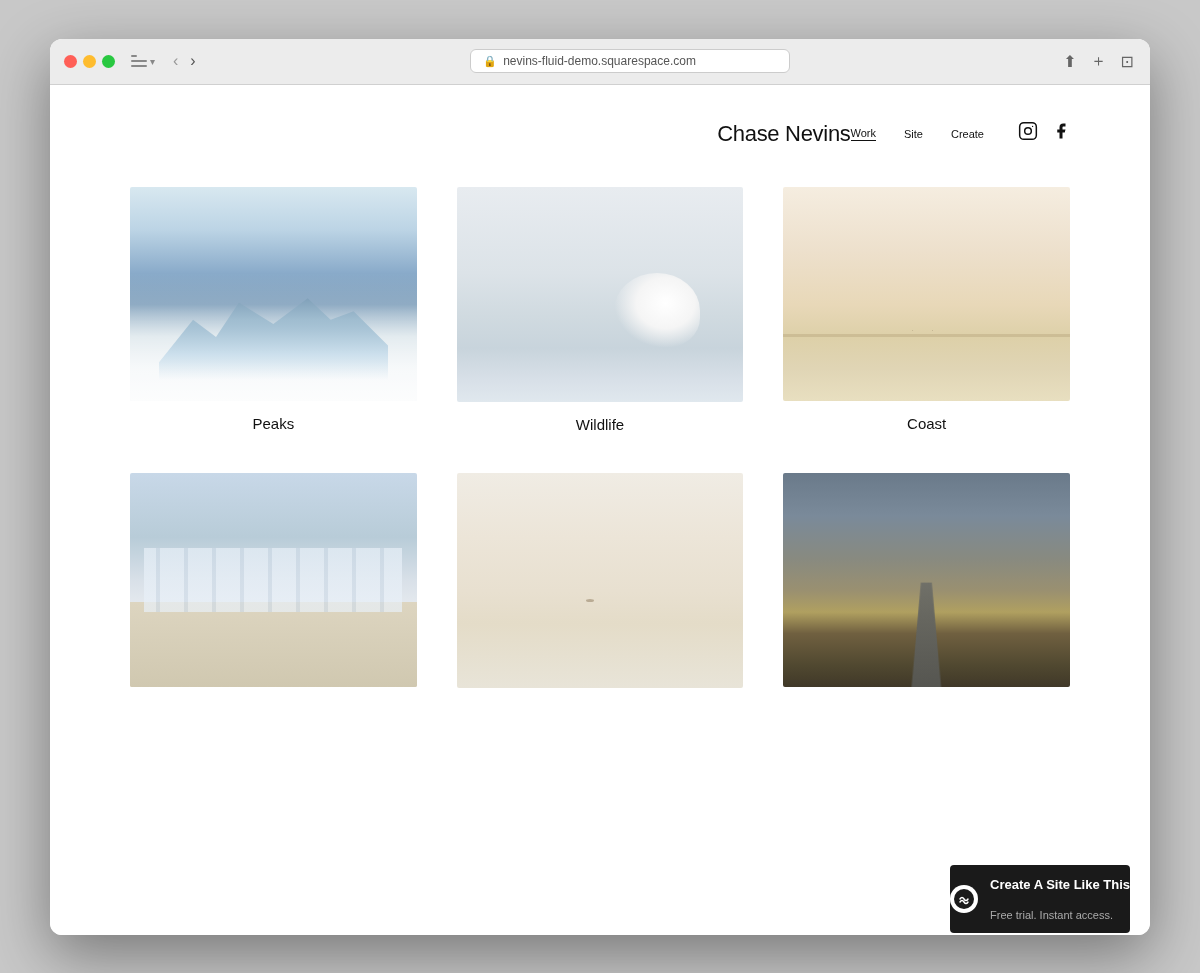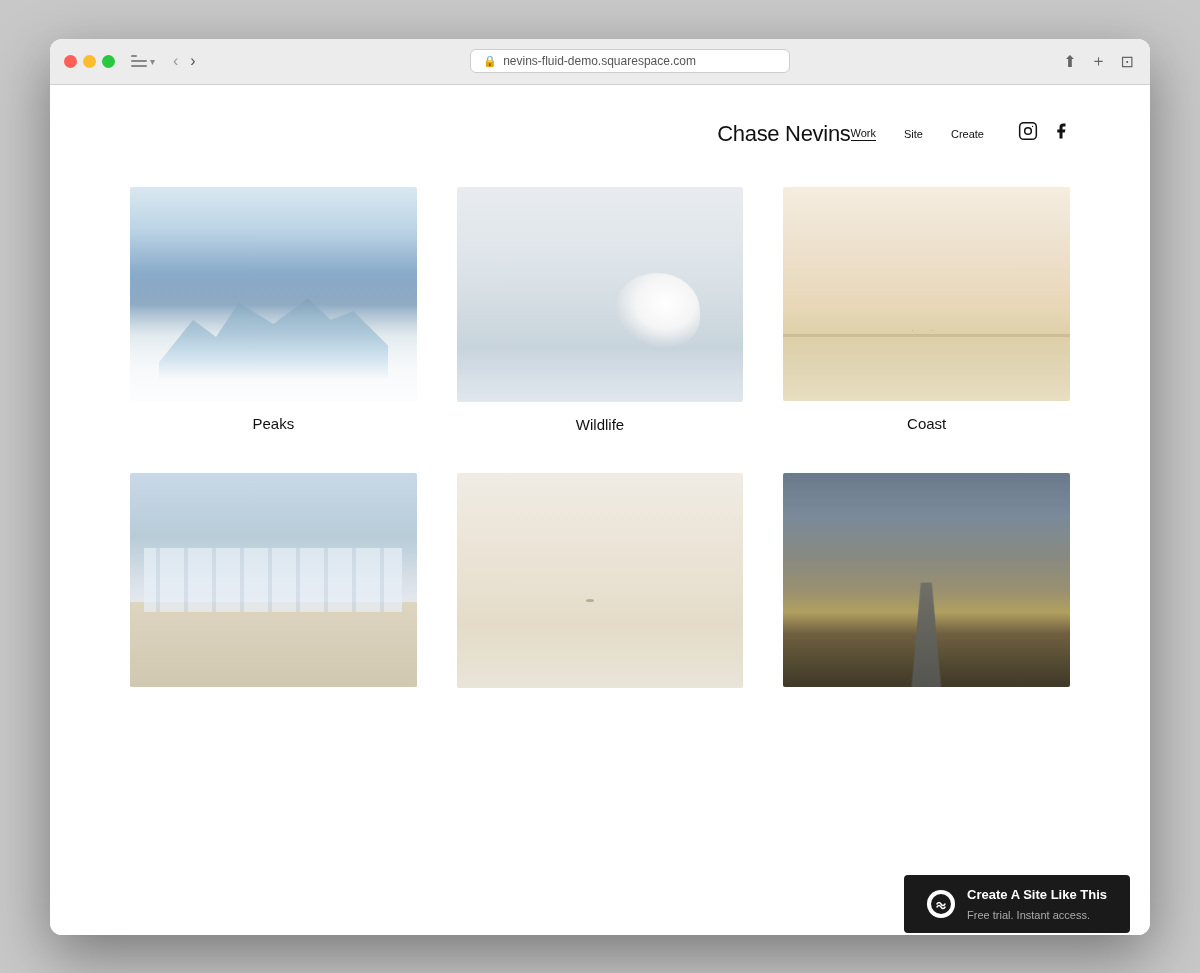--- a/index.html
+++ b/index.html
@@ -341,21 +341,21 @@
       font-weight: 400;
     }
 
     
     .ss-badge {
       position: fixed;
       bottom: 40px;
       right: 70px;
       background: #1a1a1a;
       color: #fff;
-      padding: 12px 23px;
+      padding: 12px 0;
       border-radius: 4px;
       display: flex;
       align-items: center;
       gap: 12px;
       font-size: 13px;
       z-index: 100;
     }
 
     .ss-badge-logo {
       width: 28px;
@@ -370,21 +370,21 @@
 
     .ss-badge-text-main {
       font-size: 13px;
       font-weight: 600;
       color: #fff;
     }
 
     .ss-badge-text-sub {
       font-size: 11px;
       color: #aaa;
-      margin-top: 7px;
+      margin-top: 17px;
     }
 
     
     .chevron-down {
       font-size: 10px;
       color: #888;
     }
   </style>
 </head>
 <body>

